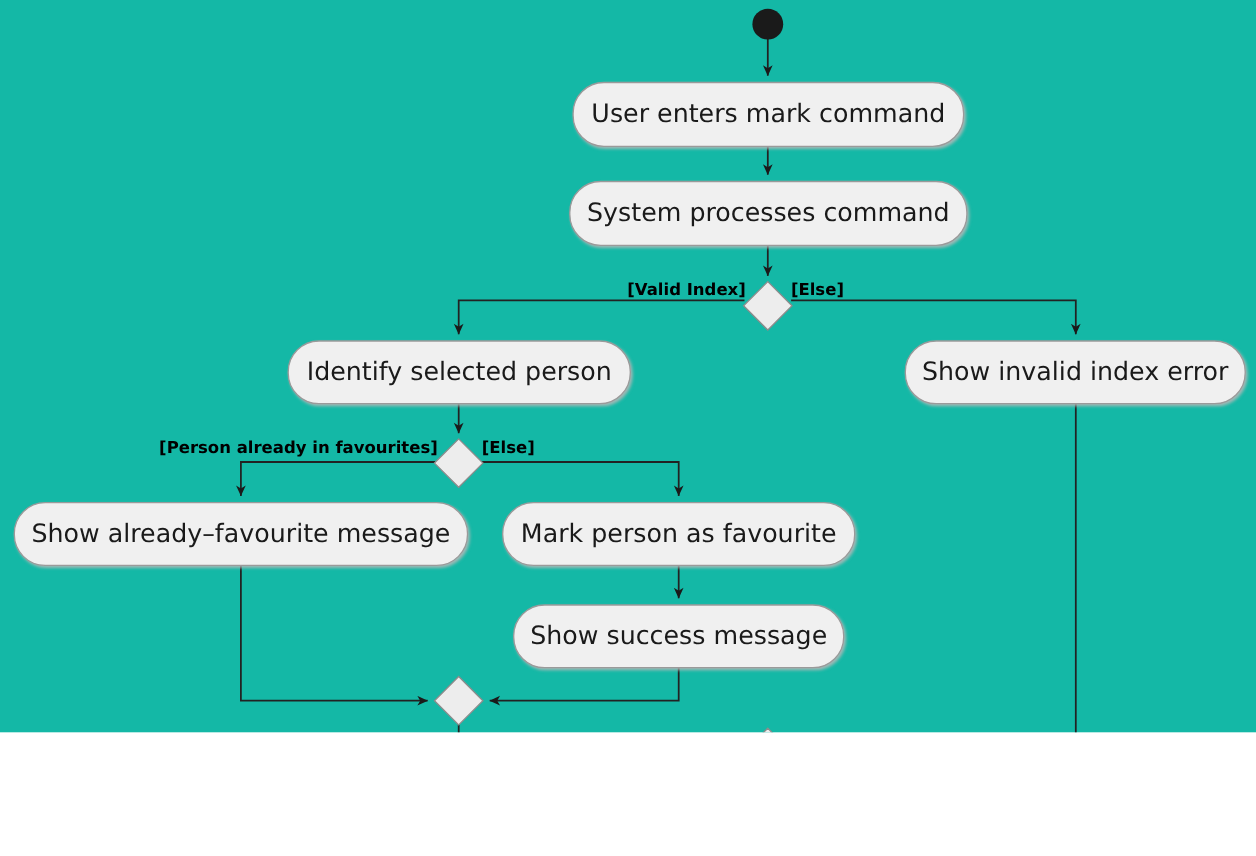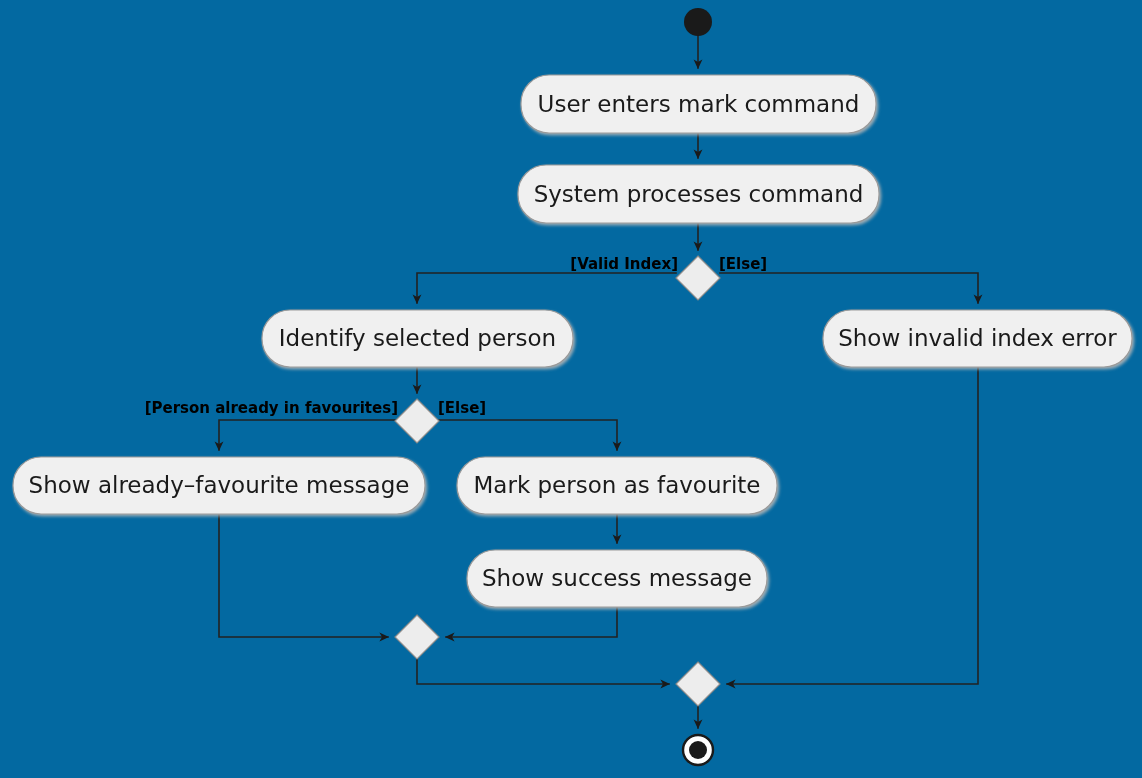--- a/index.html
+++ b/index.html
@@ -3,22 +3,22 @@
 <meta charset="utf-8">
 <style>
   html, body {
     margin: 0;
     padding: 0;
     background: #ffffff;
   }
   #diagram-root {
     position: relative;
     width: 1142px;
-    height: 778px;
-    background: #0369a1;
+    height: 666px;
+    background: #14b8a6;
     font-family: "DejaVu Sans", sans-serif;
     overflow: hidden;
   }
   svg#uml-canvas {
     position: absolute;
     left: 0;
     top: 0;
     width: 1142px;
     height: 778px;
     display: block;

